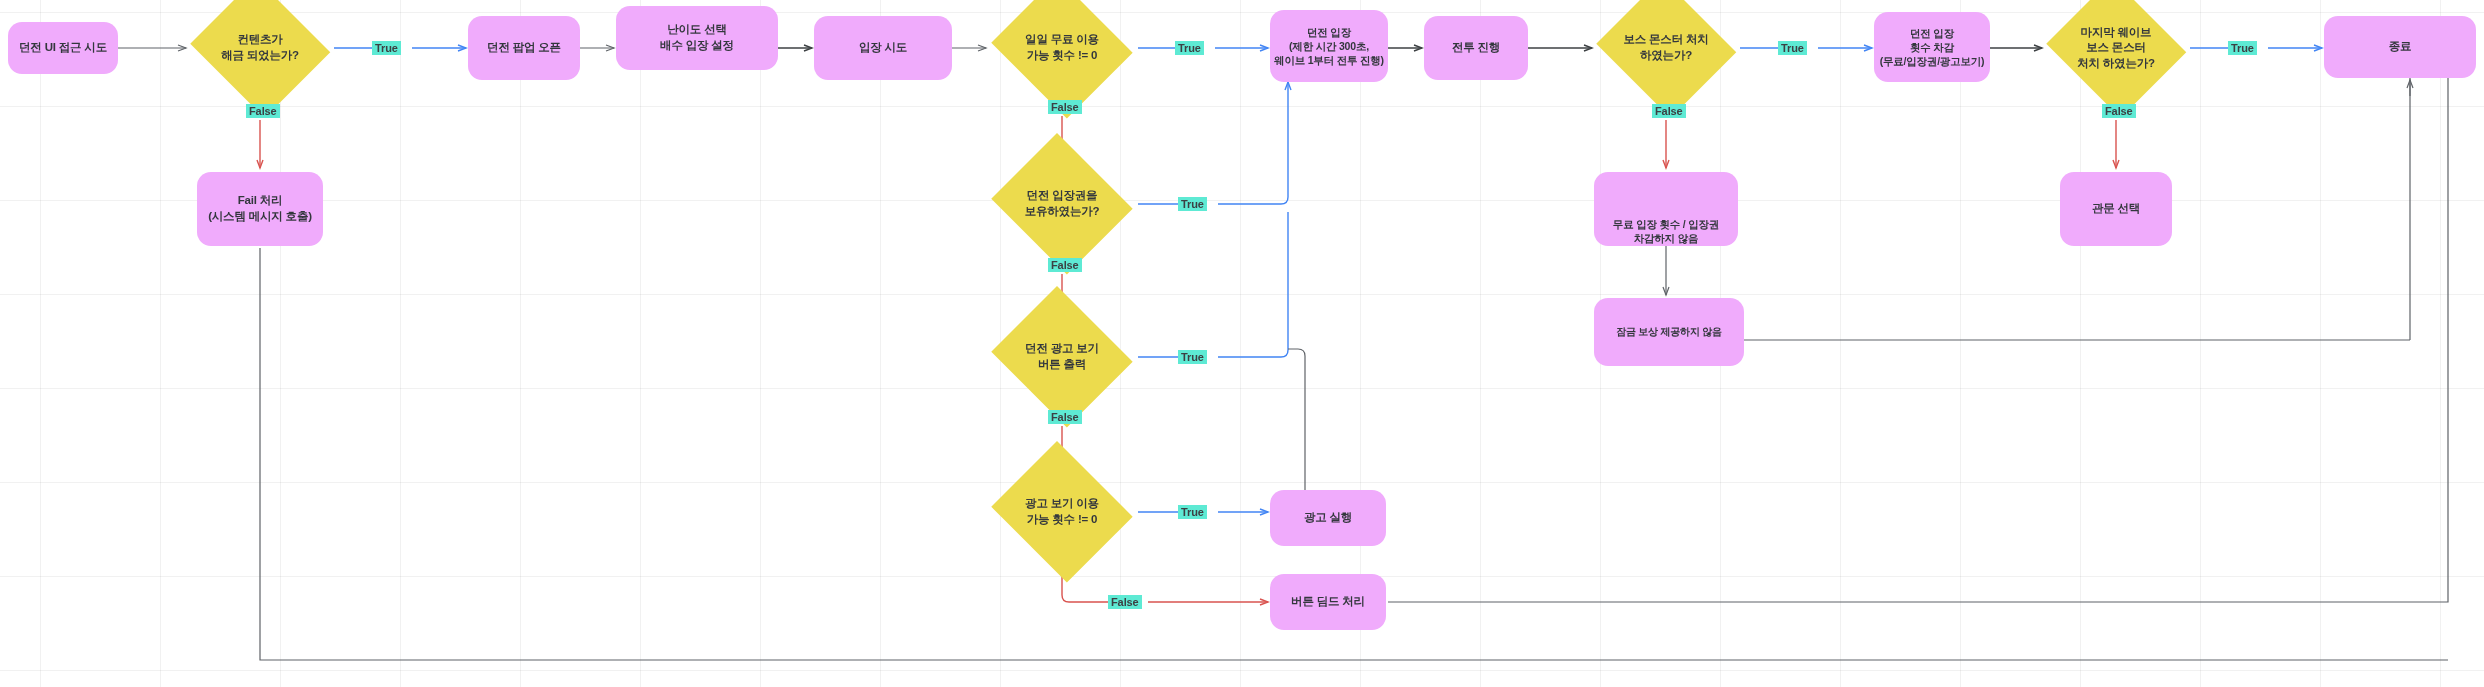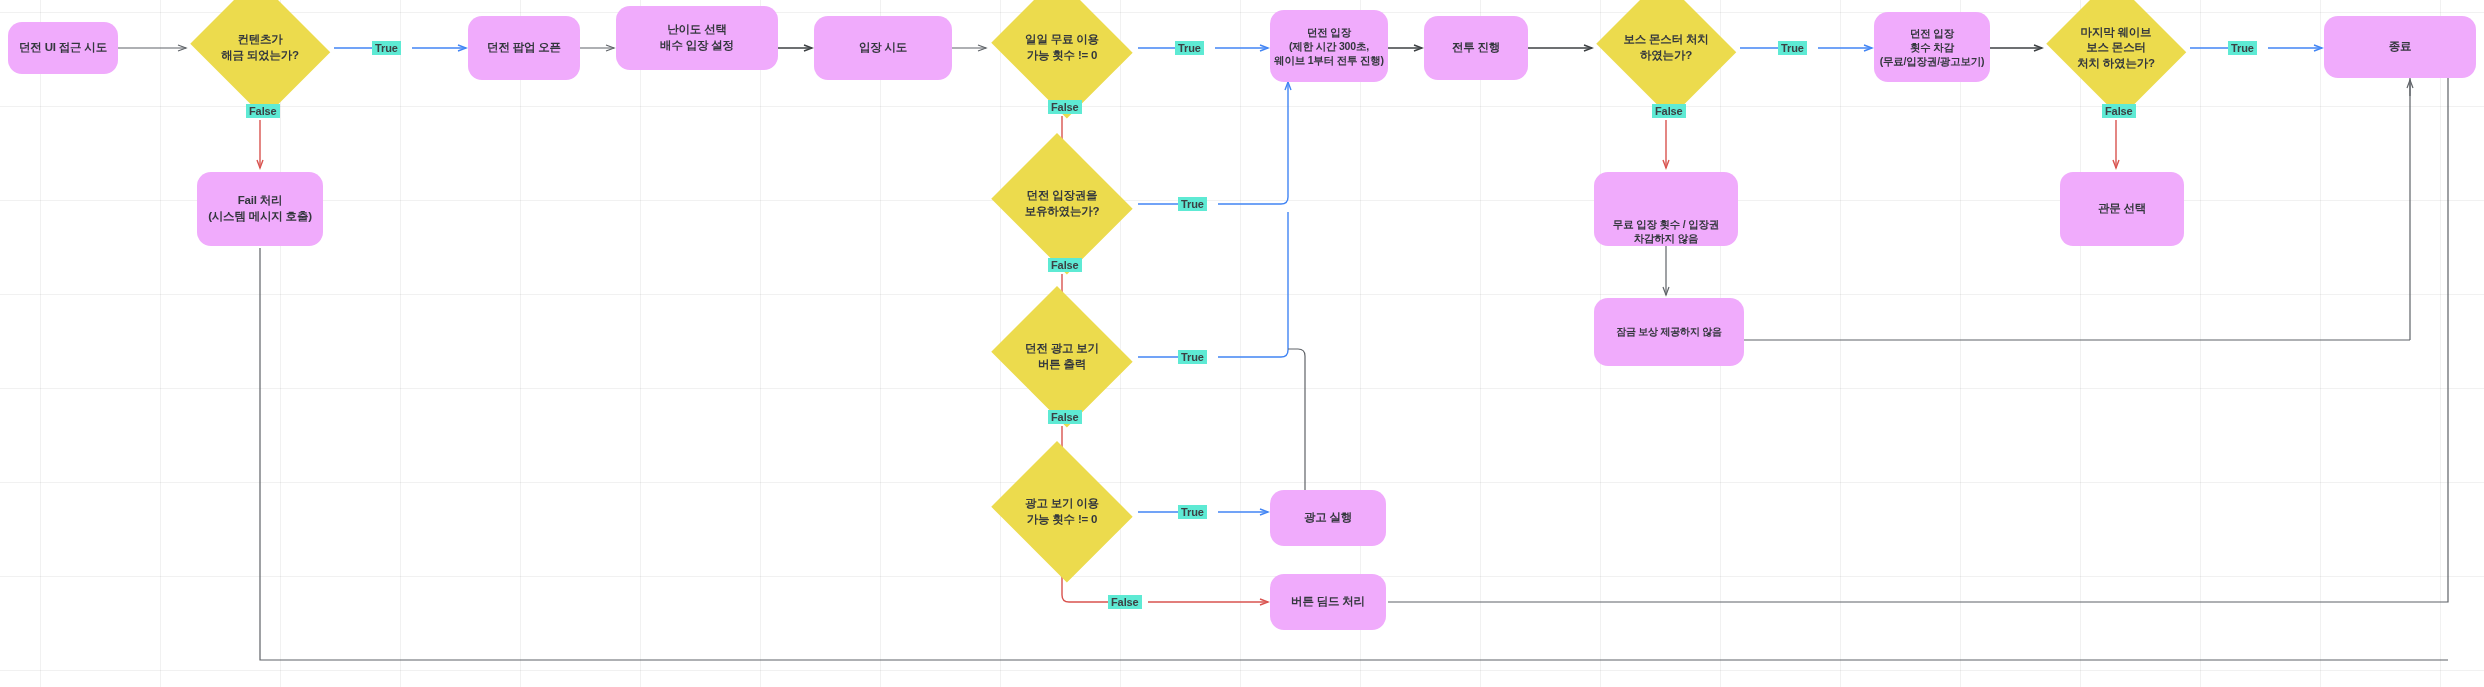--- a/index.html
+++ b/index.html
@@ -259,19 +259,19 @@
 
 <div class="diamond-wrap" style="left:2042px; top:-18px; width:148px; height:132px;">
   <div class="diamond-bg"></div>
   <div class="diamond-label">마지막 웨이브
 보스 몬스터
 처치 하였는가?</div>
 </div>
 <div class="edge-label" style="left:2228px; top:41px;">True</div>
 <div class="edge-label" style="left:2102px; top:104px;">False</div>
 
-<div class="node proc" style="left:2060px; top:172px; width:124px; height:74px;border-radius:13px;">
+<div class="node proc" style="left:2060px; top:172px; width:112px; height:74px;">
   <span>관문 선택</span>
 </div>
 
 <div class="node proc" style="left:2324px; top:16px; width:152px; height:62px;">
   <span>종료</span>
 </div>
 
 </body></html>

